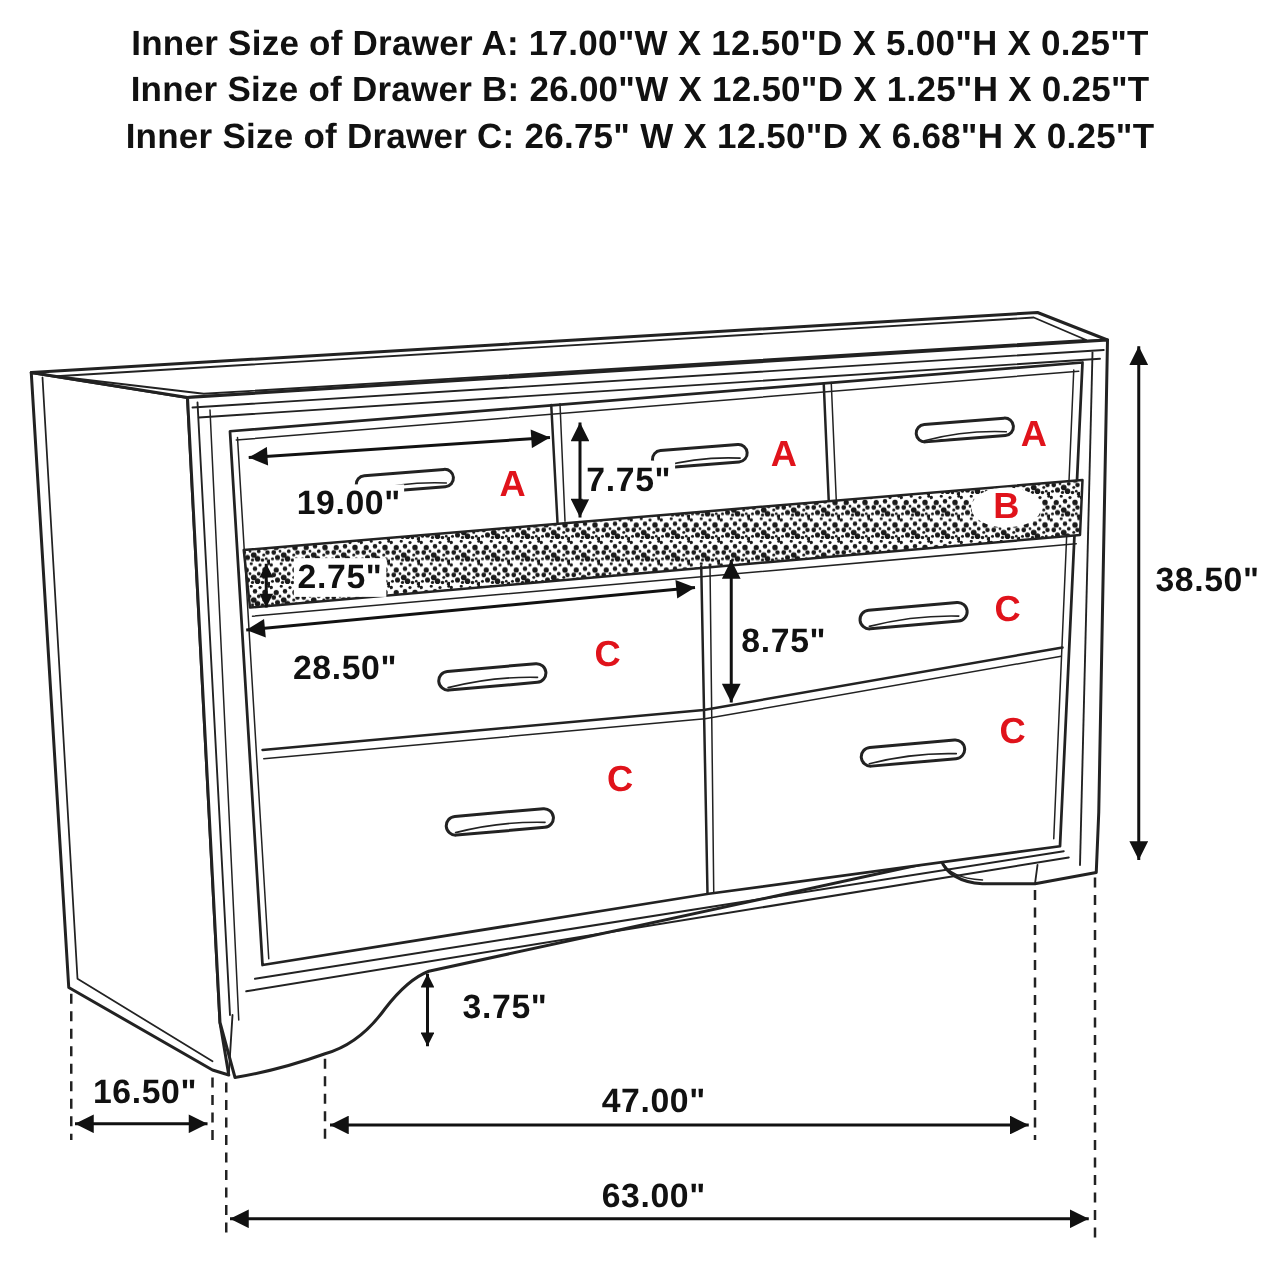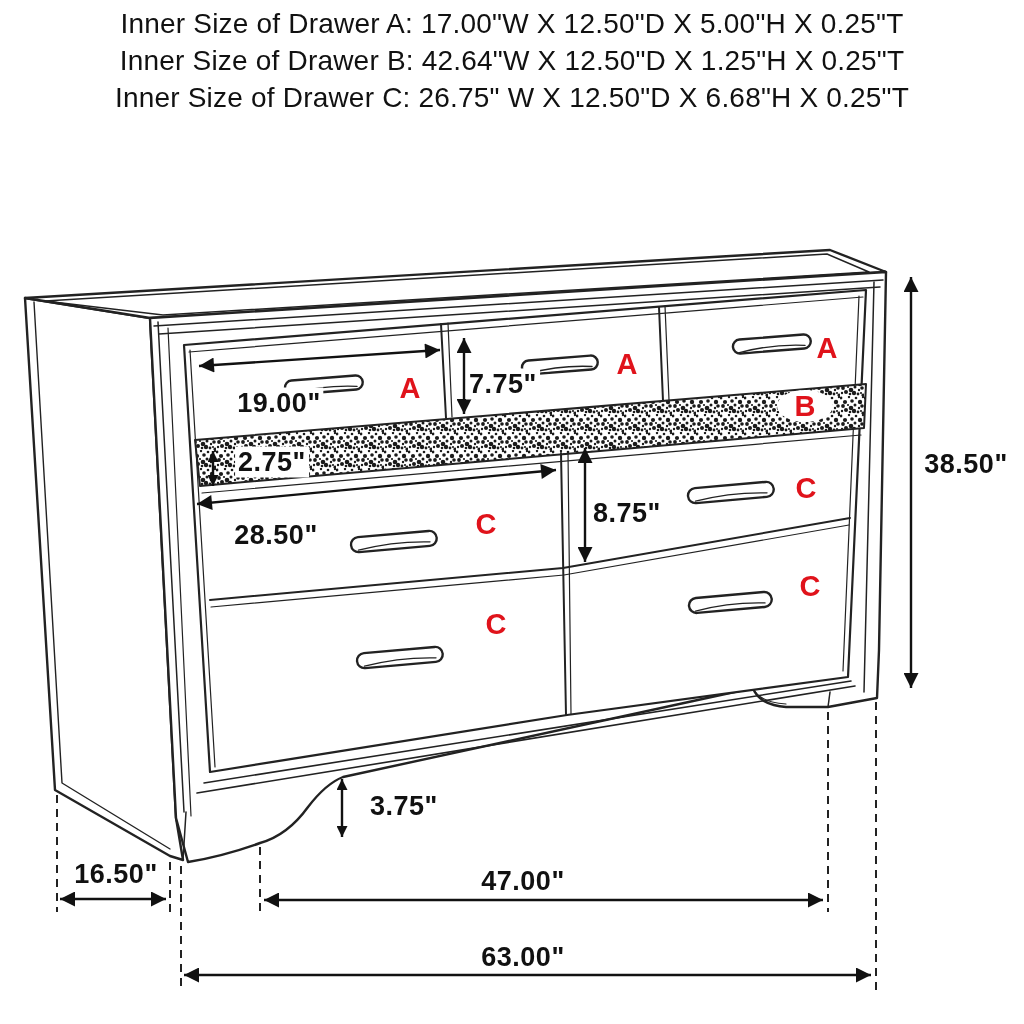--- a/index.html
+++ b/index.html
@@ -1,34 +1,34 @@
 <!DOCTYPE html>
 <html><head>
 <meta charset="utf-8">
 <style>
   html,body{margin:0;padding:0;background:#ffffff;}
   .page{position:relative;width:1024px;height:1024px;background:#ffffff;overflow:hidden;
         font-family:"Liberation Sans",sans-serif;}
-  .header{position:absolute;top:5px;left:0;width:100%;text-align:center;
-          font-weight:normal;font-size:28px;line-height:37px;color:#111;letter-spacing:0.2px;}
+  .header{position:absolute;top:16px;left:0;width:100%;text-align:center;
+          font-weight:bold;font-size:28px;line-height:37px;color:#111;letter-spacing:0.2px;}
   .artwork{position:absolute;left:0;top:0;width:1024px;height:1024px;}
   .label-layer{position:absolute;left:0;top:0;width:1024px;height:1024px;pointer-events:none;}
   .dim{position:absolute;transform:translate(-50%,-50%);font-weight:bold;font-size:27px;
        color:#111;background:#fff;padding:0 3px;white-space:nowrap;letter-spacing:0.5px;}
   .letter{position:absolute;transform:translate(-50%,-50%);font-weight:bold;font-size:29px;
           color:#e0131b;text-shadow:0 0 4px #fff,0 0 4px #fff;line-height:1;}
 </style>
 </head>
 <body>
 
 <div class="page">
 
   <div class="header">
     <div>Inner Size of Drawer A: 17.00"W X 12.50"D X 5.00"H X 0.25"T</div>
-    <div>Inner Size of Drawer B: 42.64"W X 12.50"D X 1.25"H X 0.25"T</div>
+    <div>Inner Size of Drawer B: 26.00"W X 12.50"D X 1.25"H X 0.25"T</div>
     <div>Inner Size of Drawer C: 26.75" W X 12.50"D X 6.68"H X 0.25"T</div>
   </div>
 
   <svg class="artwork" viewBox="0 0 1024 1024">
     <defs>
       <marker id="ah" viewBox="0 0 10 10" refX="10" refY="5" markerWidth="23" markerHeight="15" orient="auto-start-reverse" markerUnits="userSpaceOnUse">
         <path d="M0,0 L10,5 L0,10 Z" fill="#111"></path>
       </marker>
       <marker id="ahs" viewBox="0 0 10 10" refX="10" refY="5" markerWidth="14" markerHeight="11" orient="auto-start-reverse" markerUnits="userSpaceOnUse">
         <path d="M0,0 L10,5 L0,10 Z" fill="#111"></path>

